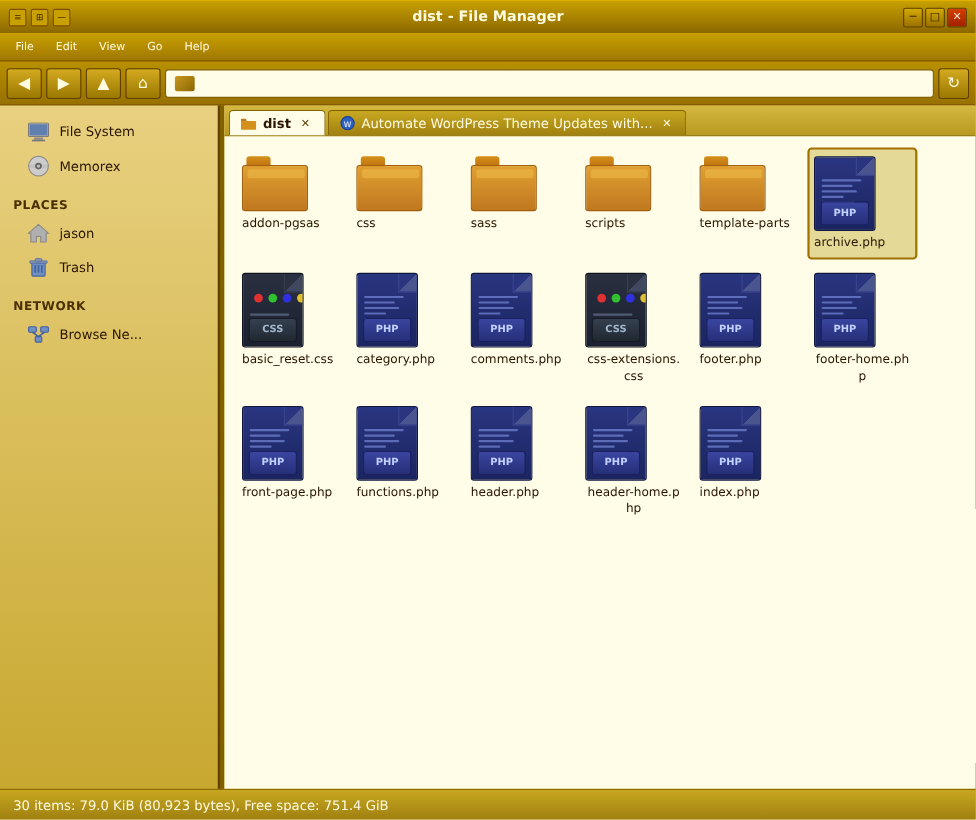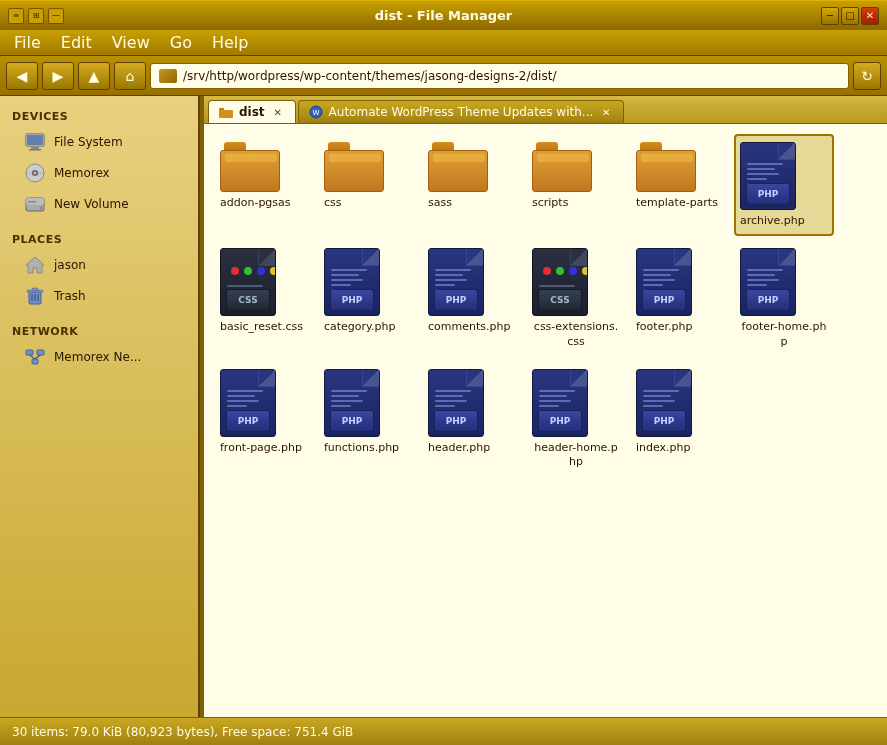--- a/index.html
+++ b/index.html
@@ -61,21 +61,21 @@
       background: linear-gradient(to bottom, #c8a000, #a07800);
       height: 26px;
       display: flex;
       align-items: center;
       padding: 0 4px;
       border-bottom: 1px solid #604000;
     }
     .menu-item {
       padding: 2px 10px;
       color: #fffbe0;
-      font-size: 16px;
+      font-size: 10px;
       cursor: pointer;
       border-radius: 3px;
     }
 
     
     #toolbar {
       background: linear-gradient(to bottom, #b89000, #987000);
       height: 40px;
       display: flex;
       align-items: center;
@@ -404,29 +404,27 @@
   <div class="menu-item">Help</div>
 </div>
 
 <div id="toolbar">
   <div class="nav-btn">◀</div>
   <div class="nav-btn">▶</div>
   <div class="nav-btn">▲</div>
   <div class="nav-btn">⌂</div>
   <div id="addressbar">
     <div class="address-icon"></div>
-    <span>/srv/http/wordpress/wp-content/themes/jasong-designs-2/dist/</span>
   </div>
   <div id="refresh-btn">↻</div>
 </div>
 
 <div id="main">
 
   <div id="sidebar">
-    <div class="sidebar-section-title">DEVICES</div>
 
     <div class="sidebar-item">
       <div class="sidebar-icon">
         <svg width="22" height="22" viewBox="0 0 22 22">
             <rect x="2" y="3" width="18" height="12" rx="1" fill="#888" stroke="#555" stroke-width="1"></rect>
             <rect x="2" y="3" width="18" height="12" rx="1" fill="#aaa"></rect>
             <rect x="3" y="4" width="16" height="10" fill="#6080b0"></rect>
             <rect x="7" y="16" width="8" height="2" fill="#888"></rect>
             <rect x="5" y="18" width="12" height="1.5" fill="#777"></rect>
           </svg>
@@ -439,31 +437,20 @@
         <svg width="22" height="22" viewBox="0 0 22 22">
             <circle cx="11" cy="11" r="9" fill="#ccc" stroke="#888" stroke-width="1"></circle>
             <circle cx="11" cy="11" r="3" fill="#666"></circle>
             <circle cx="11" cy="11" r="1.5" fill="#ccc"></circle>
             <ellipse cx="11" cy="11" rx="9" ry="2" fill="rgba(0,0,0,0.05)"></ellipse>
           </svg>
       </div>
       <span>Memorex</span>
     </div>
 
-    <div class="sidebar-item">
-      <div class="sidebar-icon">
-        <svg width="22" height="22" viewBox="0 0 22 22">
-            <rect x="2" y="5" width="18" height="13" rx="2" fill="#aaa" stroke="#666" stroke-width="1"></rect>
-            <rect x="2" y="5" width="18" height="7" rx="2" fill="#bbb"></rect>
-            <circle cx="17" cy="15" r="1.5" fill="#888"></circle>
-            <rect x="4" y="8" width="8" height="1.5" rx="0.5" fill="#888"></rect>
-          </svg>
-      </div>
-      <span>New Volume</span>
-    </div>
 
     <div class="sidebar-section-title" style="margin-top:8px;">PLACES</div>
 
     <div class="sidebar-item">
       <div class="sidebar-icon">
         <svg width="22" height="22" viewBox="0 0 22 22">
             <polygon points="11,3 2,11 4,11 4,19 9,19 9,14 13,14 13,19 18,19 18,11 20,11" fill="#b0b0b0" stroke="#888" stroke-width="1"></polygon>
           </svg>
       </div>
       <span>jason</span>
@@ -489,21 +476,21 @@
     <div class="sidebar-item">
       <div class="sidebar-icon">
         <svg width="22" height="22" viewBox="0 0 22 22">
             <rect x="2" y="4" width="7" height="5" rx="1" fill="#7090c0" stroke="#4060a0" stroke-width="1"></rect>
             <rect x="13" y="4" width="7" height="5" rx="1" fill="#7090c0" stroke="#4060a0" stroke-width="1"></rect>
             <rect x="8" y="13" width="6" height="5" rx="1" fill="#7090c0" stroke="#4060a0" stroke-width="1"></rect>
             <line x1="5.5" y1="9" x2="11" y2="13" stroke="#4060a0" stroke-width="1.5"></line>
             <line x1="16.5" y1="9" x2="11" y2="13" stroke="#4060a0" stroke-width="1.5"></line>
           </svg>
       </div>
-      <span>Memorex Ne...</span>
+      <span>Browse Ne...</span>
     </div>
   </div>
 
   <div id="resizer"></div>
 
   <div id="filearea">
 
     <div id="tabbar">
       <div class="tab active">
         <svg width="14" height="14" viewBox="0 0 14 14">

